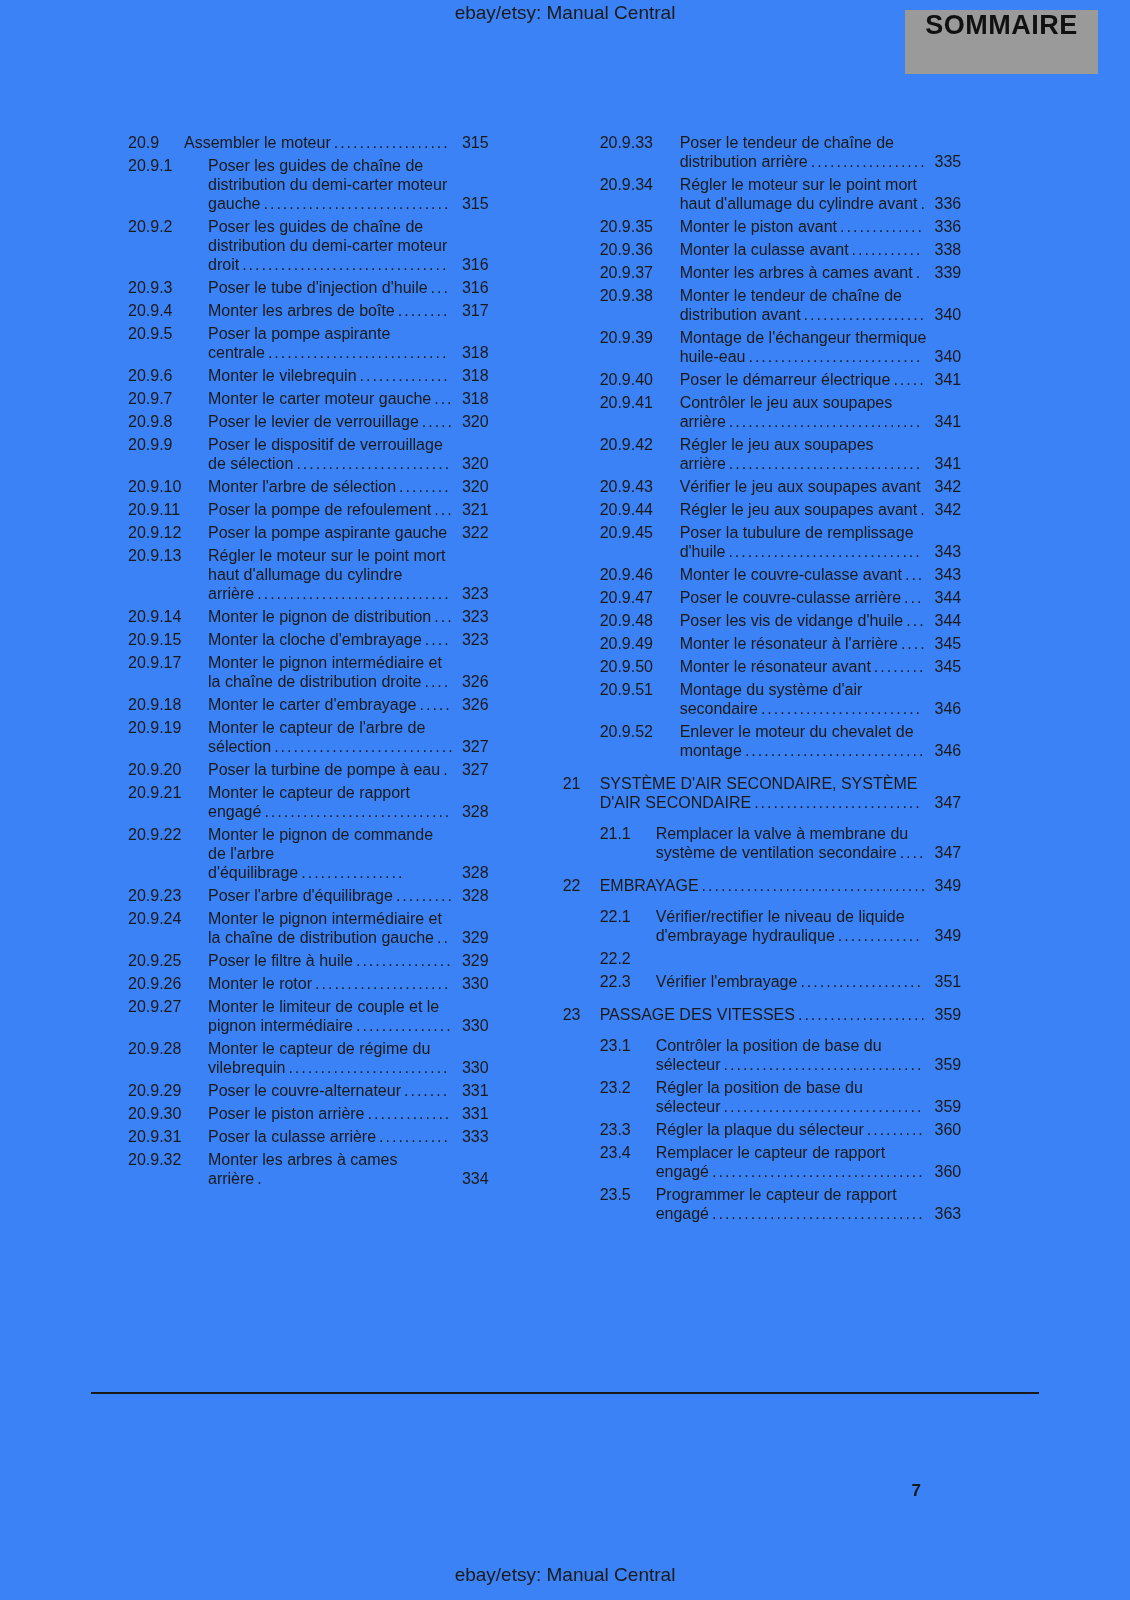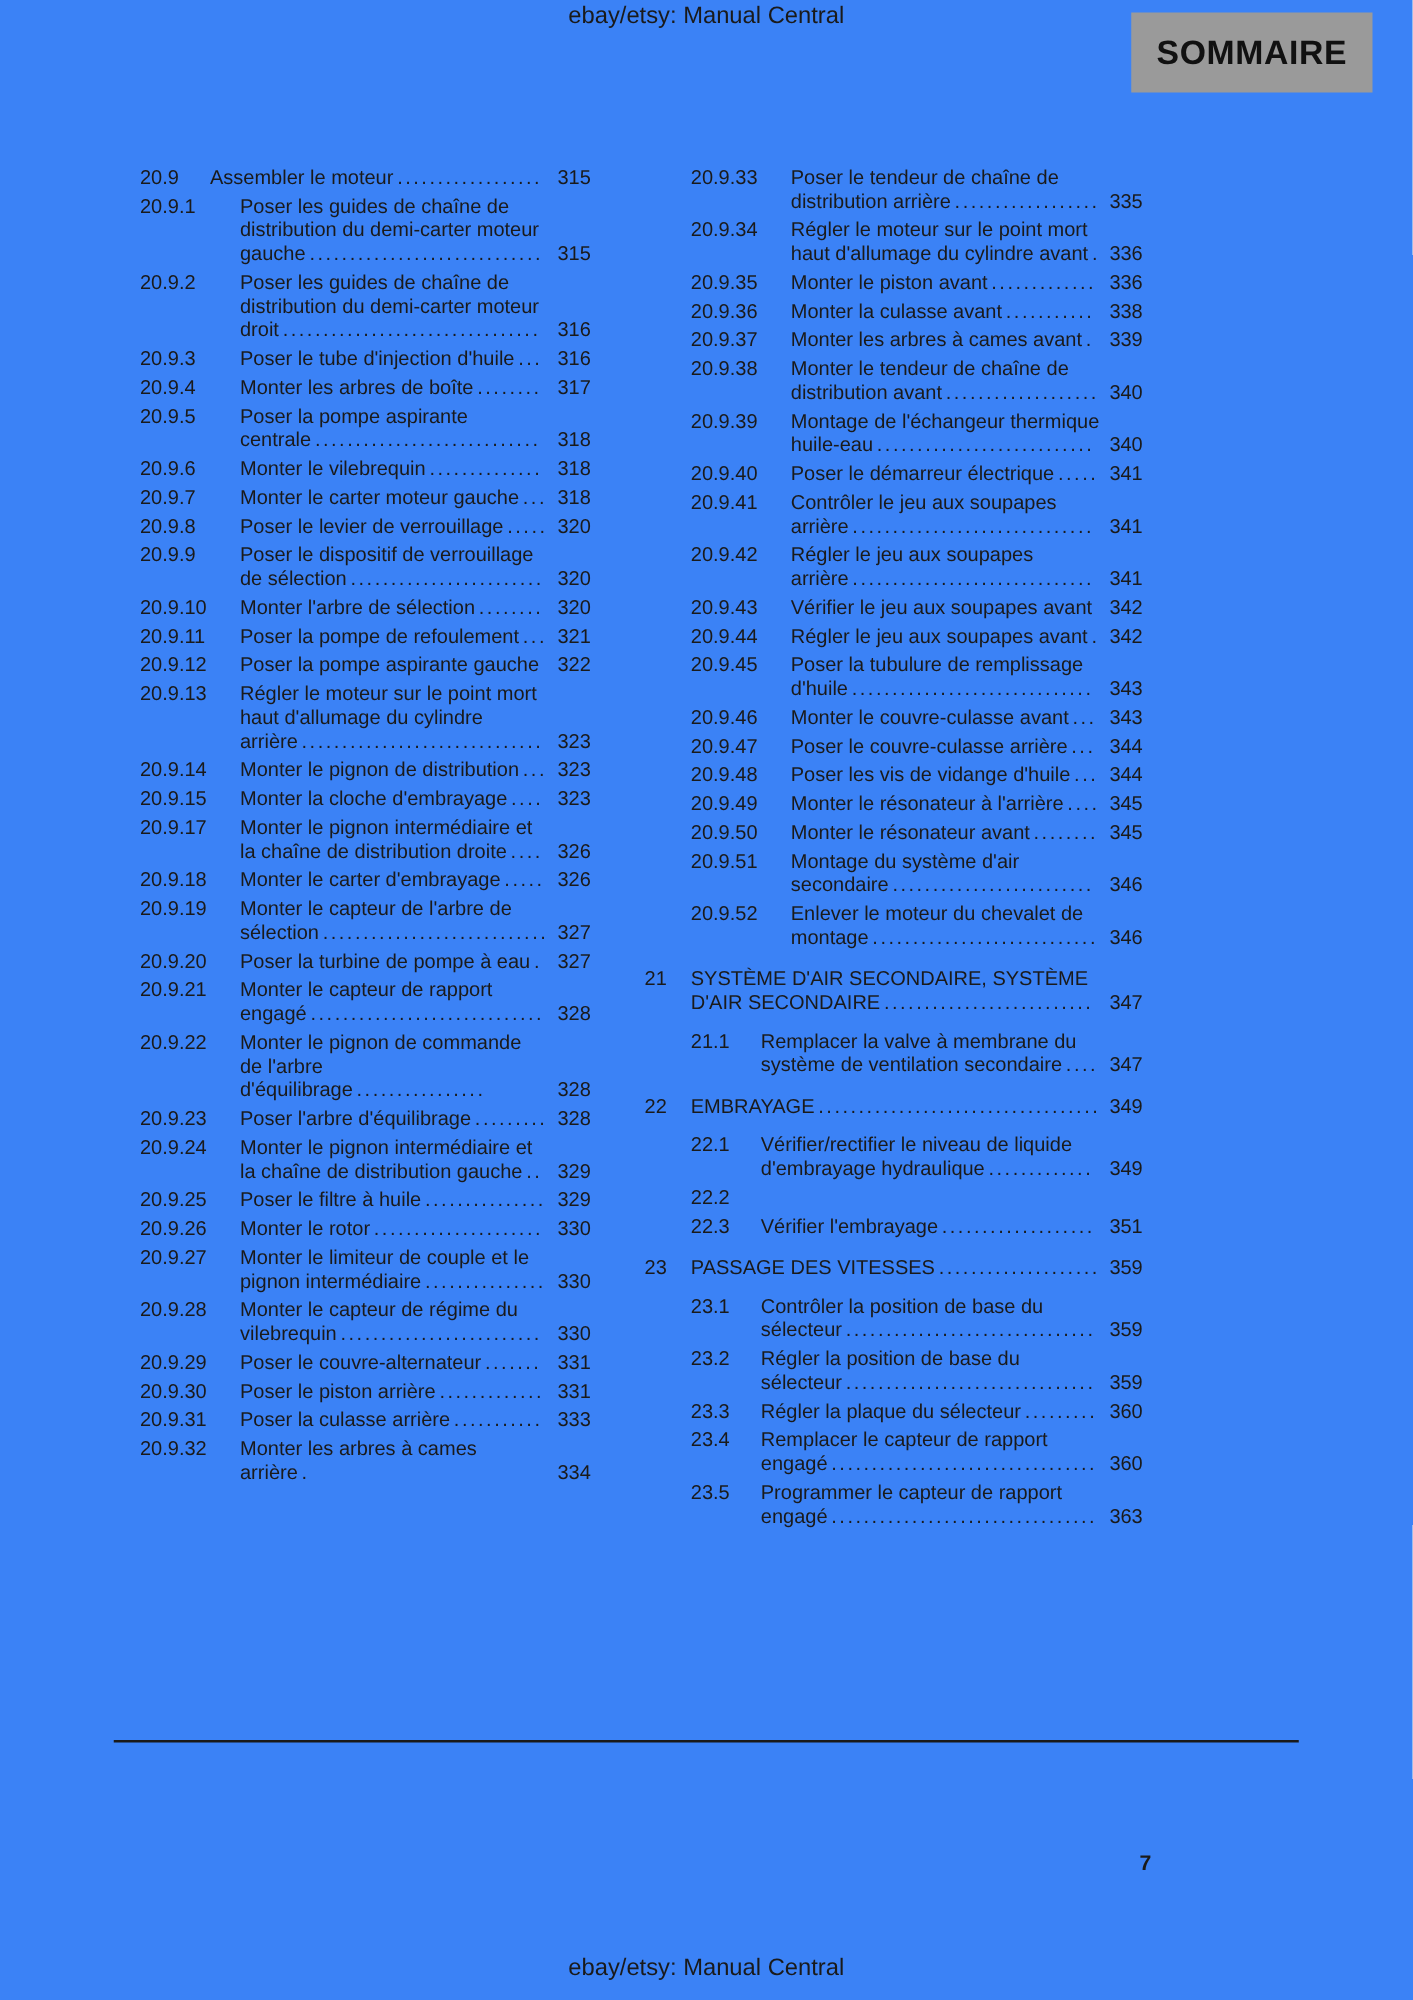--- a/index.html
+++ b/index.html
@@ -18,37 +18,37 @@
     position: absolute;
     top: 2px; left: 0; width: 100%;
     text-align: center;
     font-size: 19px;
   }
   .sommaire-box {
     position: absolute;
     top: 10px; right: 32px;
     width: 193px; height: 64px;
     background: #9a9a9a;
-    display: flex; align-items: center; justify-content: center;
+    display: flex; align-items: flex-start; justify-content: center;
   }
   .sommaire-box .sommaire-label {
     font-size: 27px;
     font-weight: bold;
     color: #111111;
     letter-spacing: 0.5px;
   }
   .toc {
     position: absolute;
-    top: 133px; left: 75px;
+    top: 133px; left: 91px;
     width: 834px;
     display: flex;
     gap: 43px;
   }
   .col { width: 401px; }
-  .col + .col { width: 402px; }
+  .col + .col { margin-left: 31px; width: 402px; }
   .entry {
     display: flex;
     font-size: 16px;
     line-height: 19px;
     margin-bottom: 4px;
   }
   .entry.section, .entry.sub { margin-left: 37px; }
   .entry.chapter { margin-top: 14px; margin-bottom: 12px; }
   .col .entry:first-child { margin-top: 0; }
   .entry .num { flex: none; }

